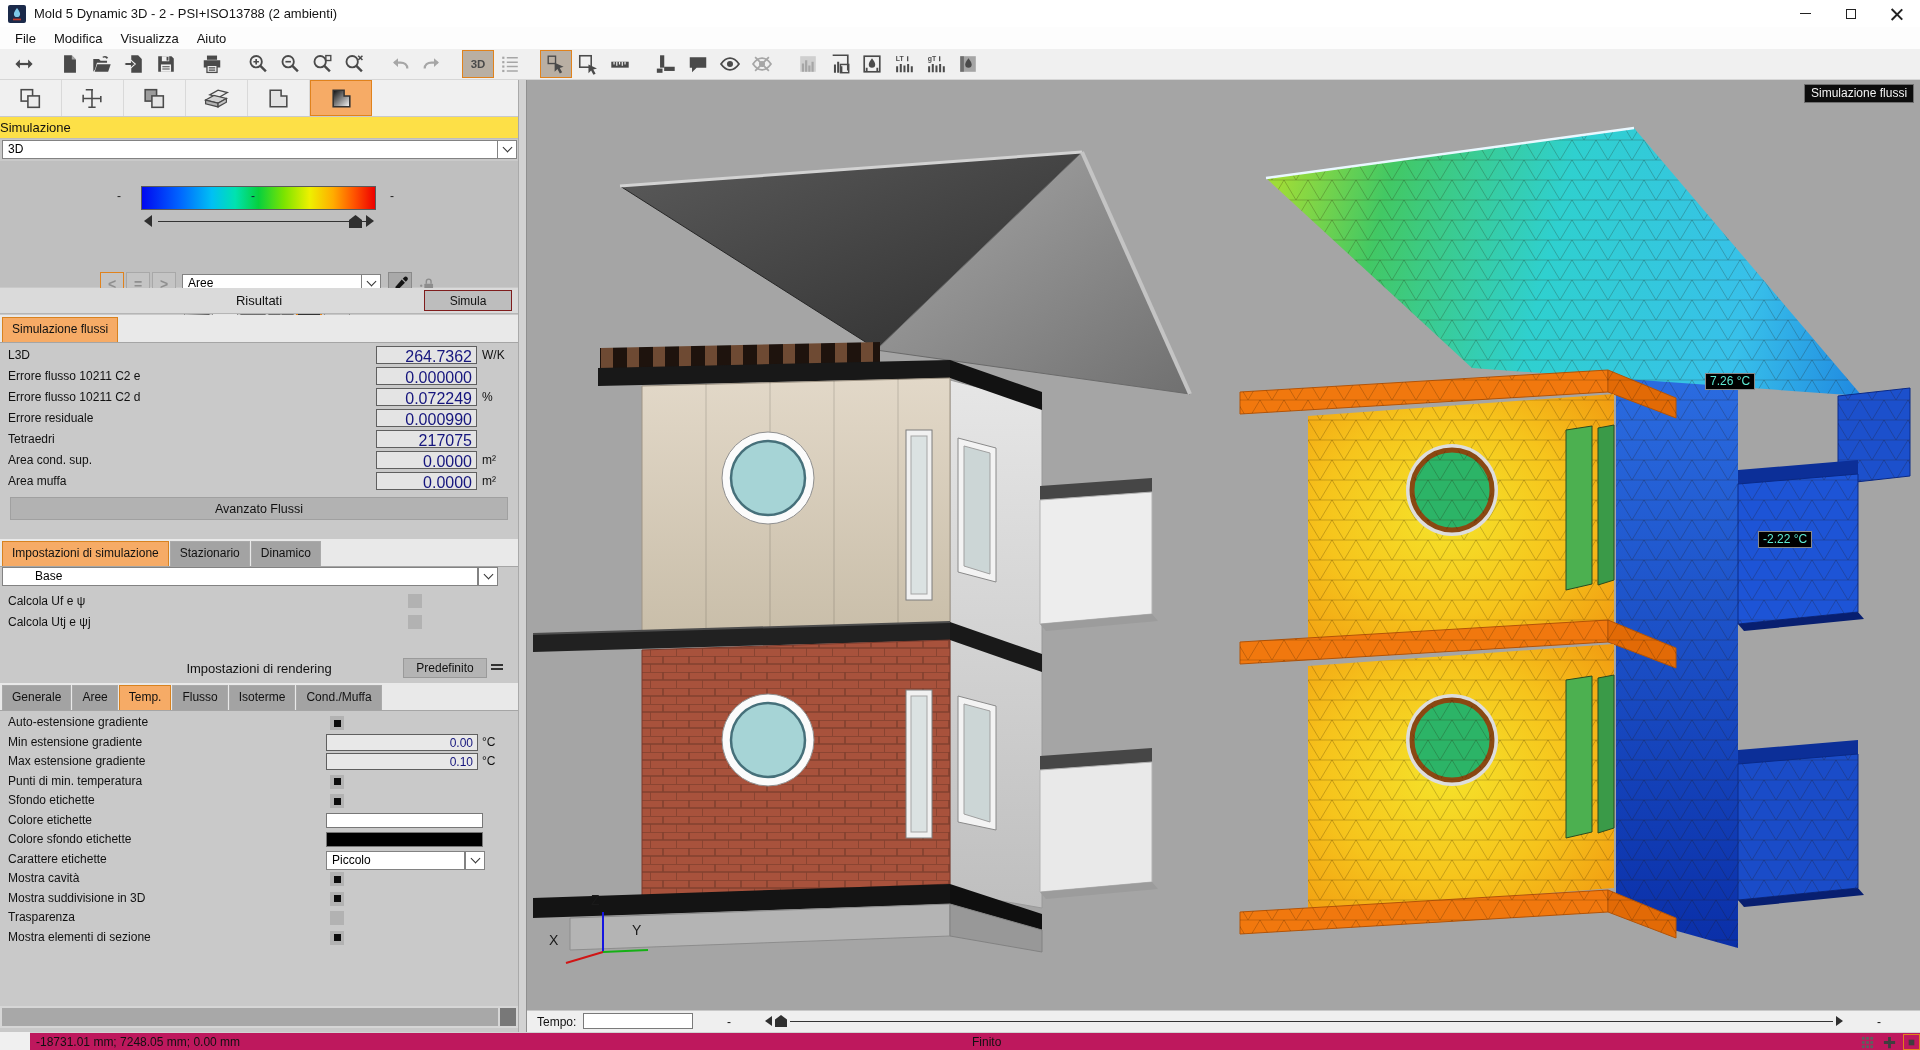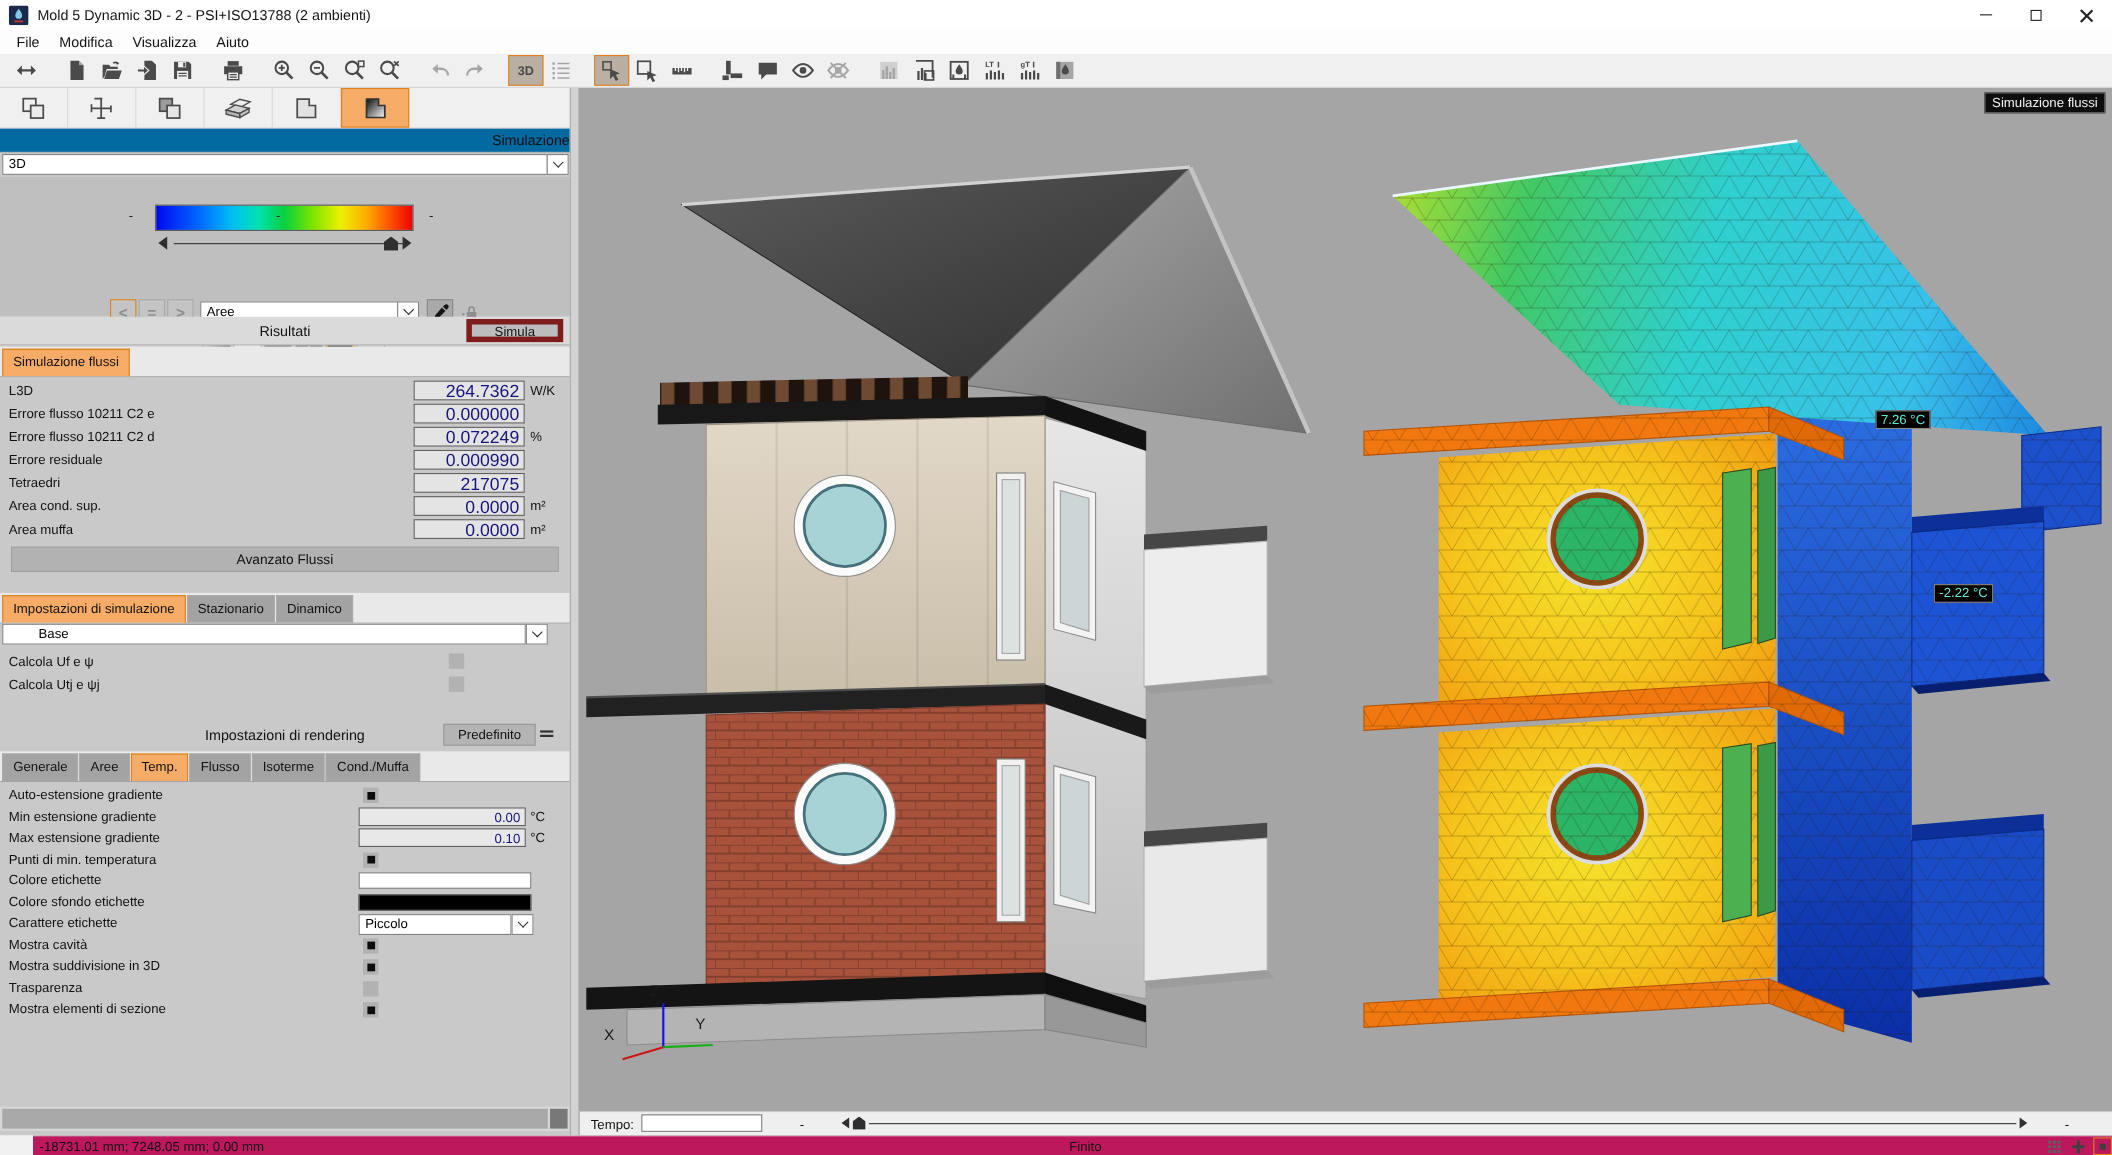--- a/index.html
+++ b/index.html
@@ -37,22 +37,22 @@
 
   
   .paneltabs{position:absolute;left:0;top:80px;width:518px;height:37px;background:#f0f0f0;
              border-bottom:1px solid #c9c9c9;display:flex;}
   .ptab{width:62px;height:36px;display:flex;align-items:center;justify-content:center;
         border-right:1px solid #d9d9d9;color:#4a4a4a;}
   .ptab svg{width:27px;height:27px;}
   .ptab.active{background:#f6ab66;border:1px solid #e0821c;}
 
   .left-panel{position:absolute;left:0;top:117px;width:518px;height:915px;background:#c9c9c9;font-size:12px;}
-  .sec-header{position:absolute;left:0;width:518px;height:22px;background:#0369a1;
-              display:flex;align-items:center;justify-content:flex-end;font-size:13px;border-bottom:1px solid #bdbdbd;}
+  .sec-header{position:absolute;left:0;width:518px;height:22px;background:#fde047;
+              display:flex;align-items:center;justify-content:flex-start;font-size:13px;border-bottom:1px solid #bdbdbd;}
   .combo{position:absolute;height:19px;background:#fff;border:1px solid #828282;
          font-size:12px;line-height:17px;padding-left:5px;color:#000;}
   .combo-arrow{position:absolute;height:19px;width:20px;background:#fff;border:1px solid #828282;
                display:flex;align-items:center;justify-content:center;}
   .chev{width:7px;height:7px;border-right:1.6px solid #333;border-bottom:1.6px solid #333;
         transform:rotate(45deg);margin-top:-4px;}
 
   .grad-zone{position:absolute;left:0;top:44px;width:518px;height:126px;background:#bfbfbf;}
   .gradbar{position:absolute;left:141px;top:25px;width:235px;height:24px;border:1px solid #5a5a5a;
     background:linear-gradient(to right,#0008f0,#0064ff 16%,#00c0f4 30%,#00e2b0 40%,#06d03e 50%,#7ce400 61%,#eef000 72%,#ffac00 82%,#ff5400 91%,#ee0000);}
@@ -73,21 +73,21 @@
   .pat.p1{background:repeating-linear-gradient(to bottom,#e6e6e6 0 3px,#3f3f3f 3px 6px);}
   .pat.p2{background:linear-gradient(rgba(0,0,0,.35) 1px,transparent 1px),linear-gradient(to bottom,#ffffff,#000000);background-size:100% 6px,100% 100%;}
   .pat.p3{background:linear-gradient(rgba(0,0,0,.35) 1px,transparent 1px),linear-gradient(to bottom,#ffffff,#000000);background-size:100% 6px,100% 100%;position:absolute;}
   .pat.p3:after{content:"";position:absolute;left:7px;top:8px;width:0;height:0;
     border:5px solid transparent;border-bottom:8px solid #f2f2f2;}
   .pat.p4{background:#333333;}
   .pat.p5{background:#c6c6c6;}
 
   .hdr-row{position:absolute;left:0;width:518px;height:26px;background:#dadada;border-bottom:1px solid #b5b5b5;
            display:flex;align-items:center;justify-content:center;font-size:13px;}
-  .btn{background:#bdbdbd;border:5px solid #7f1d1d;font-size:12px;display:flex;align-items:center;justify-content:center;}
+  .btn{background:#bdbdbd;border:1px solid #7f1d1d;font-size:12px;display:flex;align-items:center;justify-content:center;}
   .tabstrip{position:absolute;left:0;width:518px;height:28px;background:#e9e9e9;border-bottom:1px solid #a5a5a5;
             display:flex;align-items:flex-end;padding-left:2px;}
   .tab{height:25px;padding:4px 9px 0 9px;border:1px solid #aaa;border-bottom:none;background:#a3a3a3;
        font-size:12px;margin-right:1px;white-space:nowrap;}
   .tab.active{background:#f6ab66;border-color:#d8821f;}
 
   .res-row{position:relative;height:21px;}
   .res-row .lbl{position:absolute;left:8px;top:3px;}
   .res-row .val{position:absolute;left:376px;top:1px;width:101px;height:18px;background:#e4e4e4;
                 border:1px solid #5f5f5f;text-align:right;padding:1px 4px 0 0;color:#15157d;font-size:16px;}
@@ -564,20 +564,24 @@
           <div class="fld" style="left:326px;width:152px;">0.00</div>
           <span style="position:absolute;left:482px;top:2px;">°C</span>
         </div>
         <div class="rend-row">
           <span class="lbl">Max estensione gradiente</span>
           <div class="fld" style="left:326px;width:152px;">0.10</div>
           <span style="position:absolute;left:482px;top:2px;">°C</span>
         </div>
         <div class="rend-row">
           <span class="lbl">Punti di min. temperatura</span>
+          <div class="cb on" style="left:330px;"></div>
+        </div>
+        <div class="rend-row">
+          <span class="lbl">Sfondo etichette</span>
           <div class="cb on" style="left:330px;"></div>
         </div>
         <div class="rend-row">
           <span class="lbl">Colore etichette</span>
           <div class="swatch" style="background:#ffffff;"></div>
         </div>
         <div class="rend-row">
           <span class="lbl">Colore sfondo etichette</span>
           <div class="swatch" style="background:#000000;"></div>
         </div>

